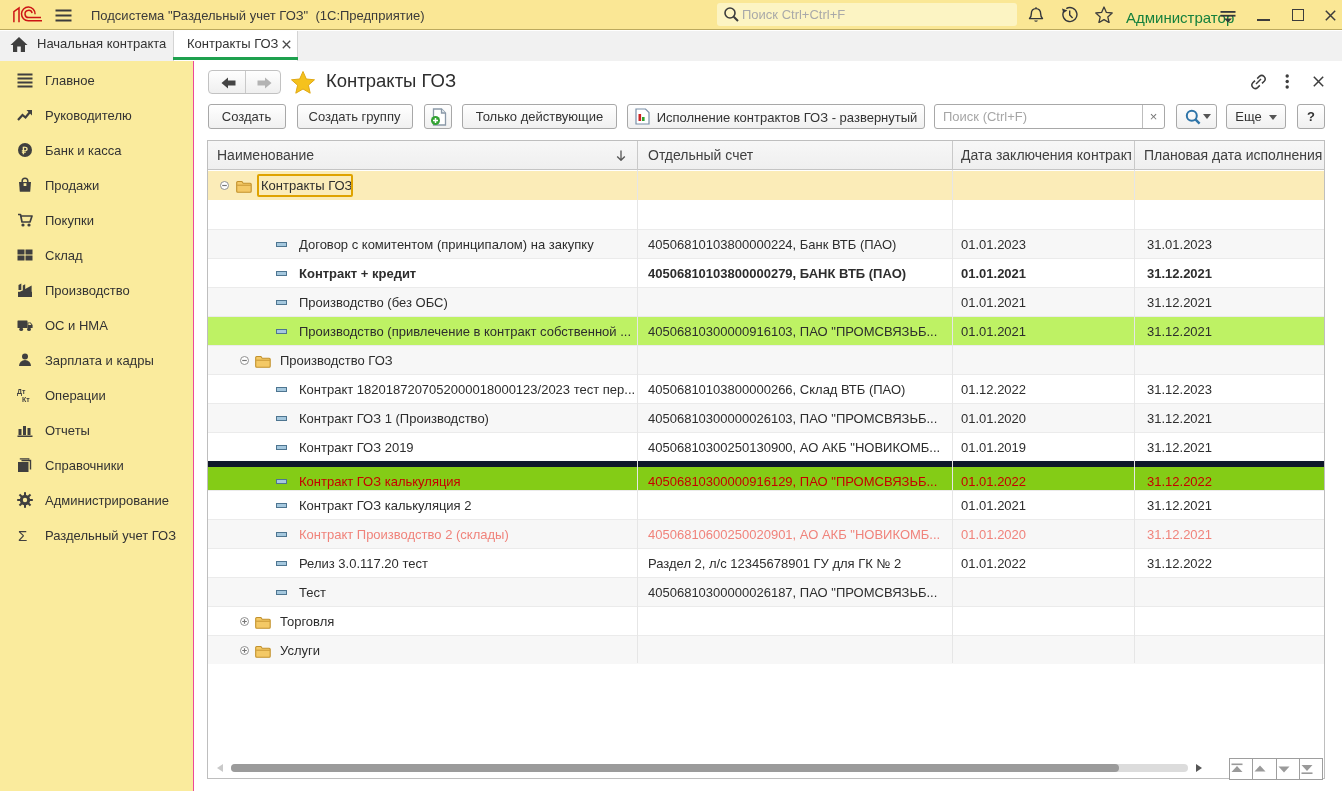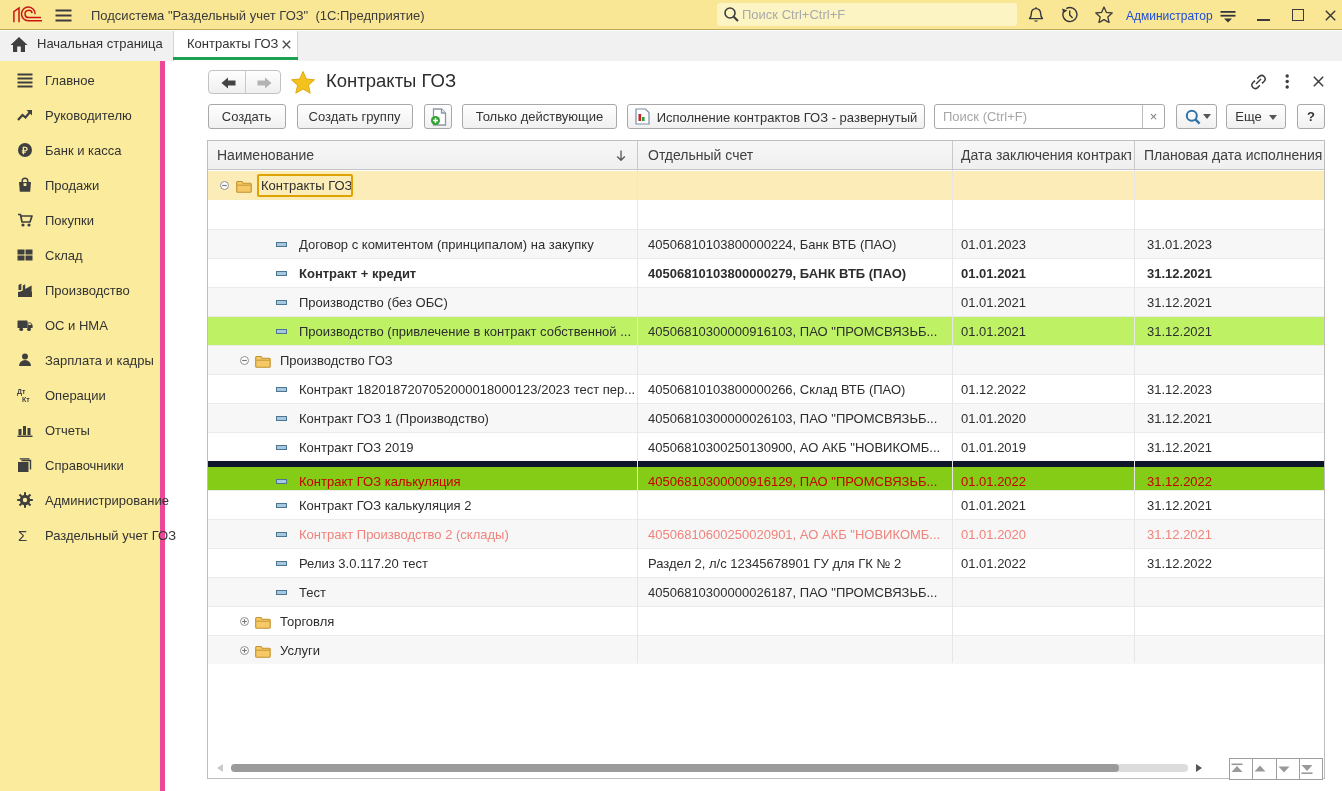--- a/index.html
+++ b/index.html
@@ -11,22 +11,22 @@
   background:#FAE795; border-bottom:1px solid #BBA95E; }
 #tsearch { position:absolute; left:717px; top:3px; width:300px; height:23px;
   background:#FCF4C3; border-radius:3px; }
 #tsearch span { position:absolute; left:25px; top:4px; font-size:13px; color:#A9A9A9; }
 
 #tabbar { position:absolute; left:0; top:31px; width:1342px; height:30px; background:#F1F1F1; }
 #tab-active { position:absolute; left:173px; top:0; width:125px; height:30px;
   background:#fff; border-left:1px solid #D4D4D4; border-right:1px solid #D4D4D4; }
 #tab-green { position:absolute; left:-1px; bottom:1px; width:125px; height:3px; background:#1EA14E; }
 
-#sidebar { position:absolute; left:0; top:61px; width:165px; height:730px;
-  background:#FAEB9D; border-right:5px solid #ec4899; }
+#sidebar { position:absolute; left:0; top:61px; width:194px; height:730px;
+  background:#FAEB9D; border-right:1px solid #ec4899; }
 .sbi { position:absolute; left:0; width:194px; height:35px; }
 .sbi svg { position:absolute; left:17px; top:9px; }
 .sbi .lb { position:absolute; left:45px; top:50%; transform:translateY(-50%);
   font-size:13px; color:#333; white-space:nowrap; }
 
 #content { position:absolute; left:194px; top:61px; width:1148px; height:730px; background:#fff; }
 
 #navgrp { position:absolute; left:14px; top:9px; width:73px; height:24px;
   border:1px solid #C2C2C2; border-radius:4px;
   background:linear-gradient(#FEFEFE,#EFEFEF); }
@@ -78,37 +78,37 @@
       <path d="M6.1,14.4 a2,2 0 0 0 3.8,0 z" fill="#33363B"></path>
     </svg>
     <svg width="17" height="17" viewBox="0 0 17 17" style="position:absolute;left:1061px;top:6px">
       <path d="M2.7,5.4 a7,7 0 1 0 2.6,-2.8" stroke="#33363B" stroke-width="1.4" fill="none"></path>
       <path d="M1.0,2.6 L2.4,7.0 L6.4,4.6 Z" fill="#33363B"></path>
       <path d="M8.7,4.6 V9 L11.6,12" stroke="#33363B" stroke-width="1.4" fill="none"></path>
     </svg>
     <svg width="18" height="17" viewBox="0 0 18 17" style="position:absolute;left:1095px;top:6px">
       <path d="M9,1 L11.4,6.4 L17.2,7 L12.8,10.9 L14.1,16.6 L9,13.6 L3.9,16.6 L5.2,10.9 L0.8,7 L6.6,6.4 Z" stroke="#3C3C3C" stroke-width="1.3" fill="none" stroke-linejoin="round"></path>
     </svg>
-<div class="abs" style="left:1126px;top:8.5px;font-size:12px;color:#1d4ed8;white-space:nowrap">Администратор</div>
+<div class="abs" style="left:1126px;top:8.5px;font-size:15px;color:#15803d;white-space:nowrap">Администратор</div>
 <svg width="16" height="13" viewBox="0 0 16 13" style="position:absolute;left:1220px;top:10px">
       <rect x="0.5" y="1" width="15" height="1.8" fill="#33363B"></rect>
       <rect x="0.5" y="4.8" width="15" height="1.8" fill="#33363B"></rect>
       <path d="M4,8.4 h8 l-4,4 z" fill="#33363B"></path>
     </svg>
     <div class="abs" style="left:1257px;top:19px;width:13px;height:2px;background:#3C3C3C"></div>
     <div class="abs" style="left:1292px;top:9px;width:12px;height:12px;border:1.5px solid #3C3C3C"></div>
     <svg width="11" height="11" viewBox="0 0 11 11" style="position:absolute;left:1325px;top:9.5px">
       <path d="M0.8,0.8 L10.2,10.2 M10.2,0.8 L0.8,10.2" stroke="#3C3C3C" stroke-width="1.5"></path>
     </svg>
 </div>
 <div id="tabbar">
 <svg width="18" height="17" viewBox="0 0 18 17" style="position:absolute;left:10px;top:5px">
       <path d="M9,1 L17.5,9 L15,9 L15,16 L10.8,16 L10.8,10.5 L7.2,10.5 L7.2,16 L3,16 L3,9 L0.5,9 Z" fill="#3F3F3F"></path>
     </svg>
-<div class="abs tx13" style="left:37px;top:5px">Начальная страница</div>
+<div class="abs tx13" style="left:37px;top:5px">Начальная контракта</div>
 <div id="tab-active">
   <div class="abs tx13" style="left:13px;top:5px">Контракты ГОЗ</div>
   <svg width="9" height="9" viewBox="0 0 9 9" style="position:absolute;left:108px;top:9px">
         <path d="M0.8,0.8 L8.2,8.2 M8.2,0.8 L0.8,8.2" stroke="#4A4A4A" stroke-width="1.3"></path>
       </svg>
   <div id="tab-green"></div>
 </div>
 </div>
 <div id="sidebar">
 <div class="sbi" style="top:1.5px">

